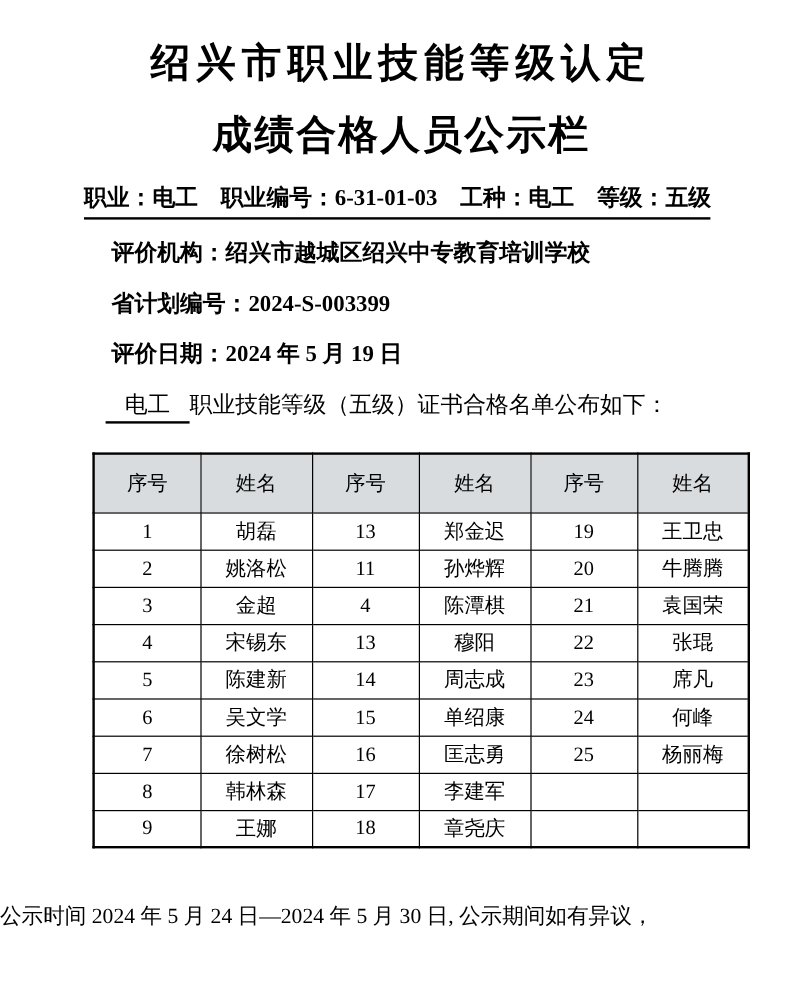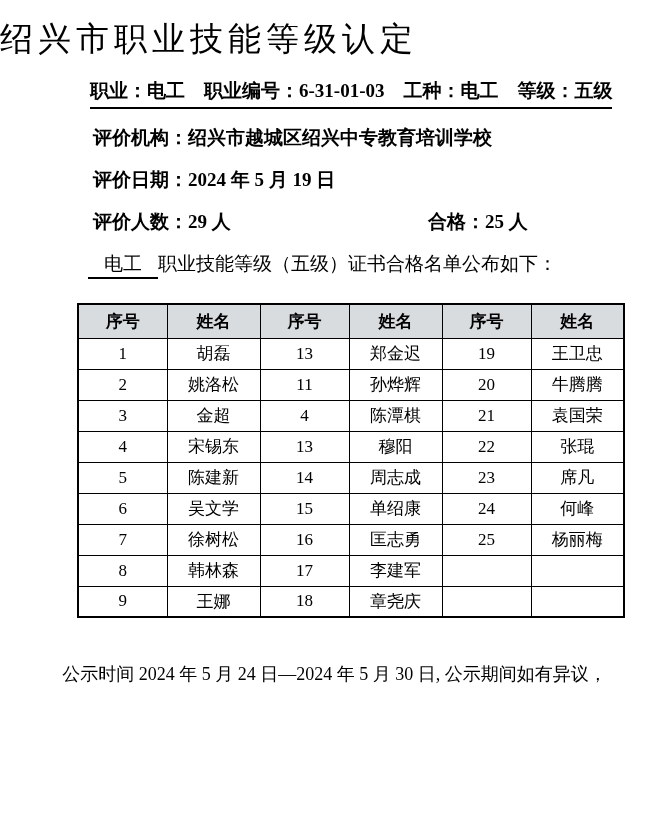--- a/index.html
+++ b/index.html
@@ -6,34 +6,33 @@
   * { box-sizing: border-box; }
   html, body { margin: 0; padding: 0; }
   body {
     width: 669px; height: 838px;
     background: #ffffff; color: var(--ink);
     font-family: "Liberation Serif", "DejaVu Serif", serif;
     overflow: hidden;
   }
   .page { width: 669px; height: 838px; position: relative; }
 
-  .title { margin: 0; text-align: left; font-weight: normal; }
+  .title { margin: 14px; text-align: center; font-weight: bold; }
   .title.t1 { padding-top: 16px; font-size: 33px; letter-spacing: 5px; line-height: 46px; }
   .title.t2 { margin-top: 6px; font-size: 33px; letter-spacing: 2px; line-height: 46px; }
 
   .occ-line {
     margin: 16px 0 0 70px;
     font-size: 19px; font-weight: bold;
     white-space: nowrap;
   }
   .occ-line .u-full {
     display: inline-block;
     border-bottom: 2px solid var(--ink);
     padding-bottom: 3px;
-    margin-left: 20px;
   }
 
   .info-block { margin: 8px 0 0 0; font-size: 19px; font-weight: bold; }
   .info-line { margin-left: 93px; line-height: 42px; position: relative; white-space: nowrap; }
   .info-line .pass-group { position: absolute; left: 335px; top: 0; }
 
   .intro-line { margin-left: 88px; line-height: 42px; font-size: 19px; font-weight: normal; white-space: nowrap; }
   .intro-line .u-part {
     display: inline-block;
     border-bottom: 2px solid var(--ink);
@@ -51,52 +50,50 @@
   table.roster col.serial { width: 89px; }
   table.roster col.name { width: 93px; }
   table.roster th, table.roster td {
     border: 1px solid var(--ink);
     text-align: center; vertical-align: middle;
     padding: 0;
     overflow: hidden; white-space: nowrap;
   }
   table.roster th {
     background: var(--header-bg);
-    font-weight: bold; font-size: 17px;
-    height: 34px;
+    font-weight: normal; font-size: 17px;
+    height: 49px;
   }
   table.roster td { height: 31px; font-size: 17px; }
 
-  .footer { text-align: center; font-size: 18px; font-weight: normal; }
+  .footer { text-align: left; font-size: 18px; font-weight: normal; }
   .footer .f1 { margin: 44px 0 0 0; }
   .footer .f2 { margin: 22px 0 0 0; }
 </style>
 </head>
 <body>
 
 <div class="page">
 
   <h1 class="title t1">绍兴市职业技能等级认定</h1>
+  <h1 class="title t2">成绩合格人员公示栏</h1>
 
   <div class="occ-line">
     <span class="u-full">职业：电工　职业编号：6-31-01-03　工种：电工　等级：五级</span>
   </div>
 
   <div class="info-block">
     <div class="info-line">
       <span>评价机构：</span><span>绍兴市越城区绍兴中专教育培训学校</span>
     </div>
     <div class="info-line">
-      <span>评价日期：</span><span>2024 年 5 月 19 日</span>
+      <span>省计划编号：</span><span>2024-S-003399</span>
     </div>
     <div class="info-line">
-      <span>评价人数：</span><span>29 人</span>
-      <span class="pass-group">
-        <span>合格：</span><span>25 人</span>
-      </span>
+      <span>评价日期：</span><span>2024 年 5 月 19 日</span>
     </div>
     <div class="intro-line">
       <span class="u-part">电工</span><span>职业技能等级（五级）证书合格名单公布如下：</span>
     </div>
   </div>
 
   <table class="roster">
     <colgroup>
       <col class="serial">
         <col class="name">

